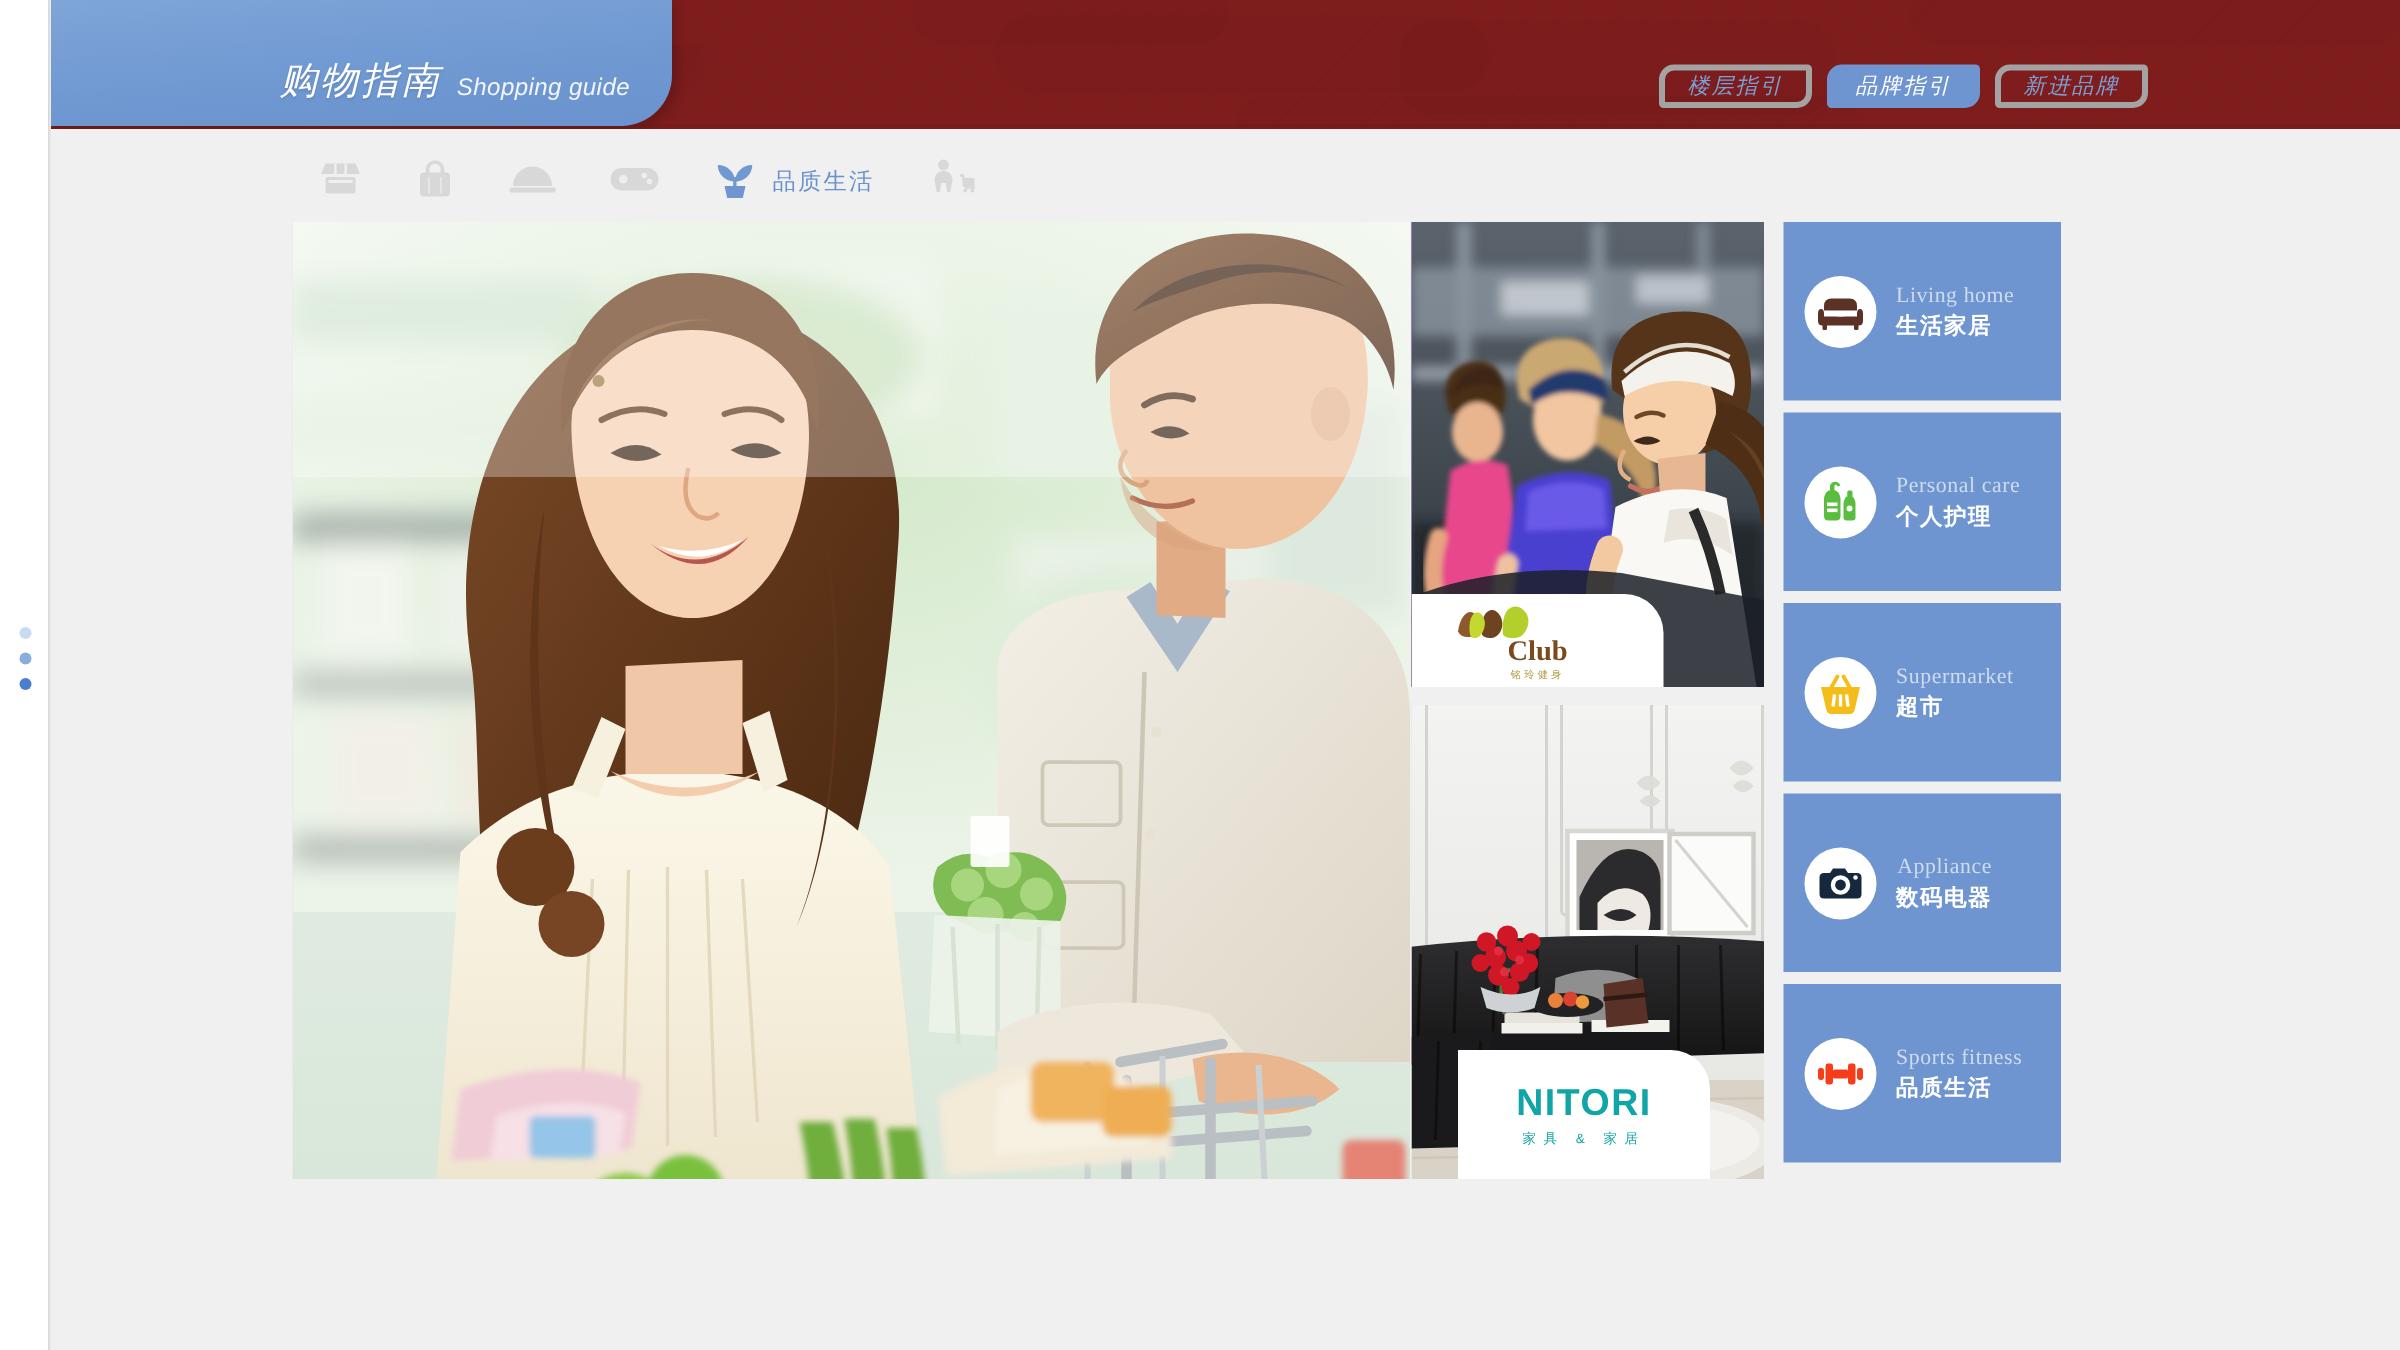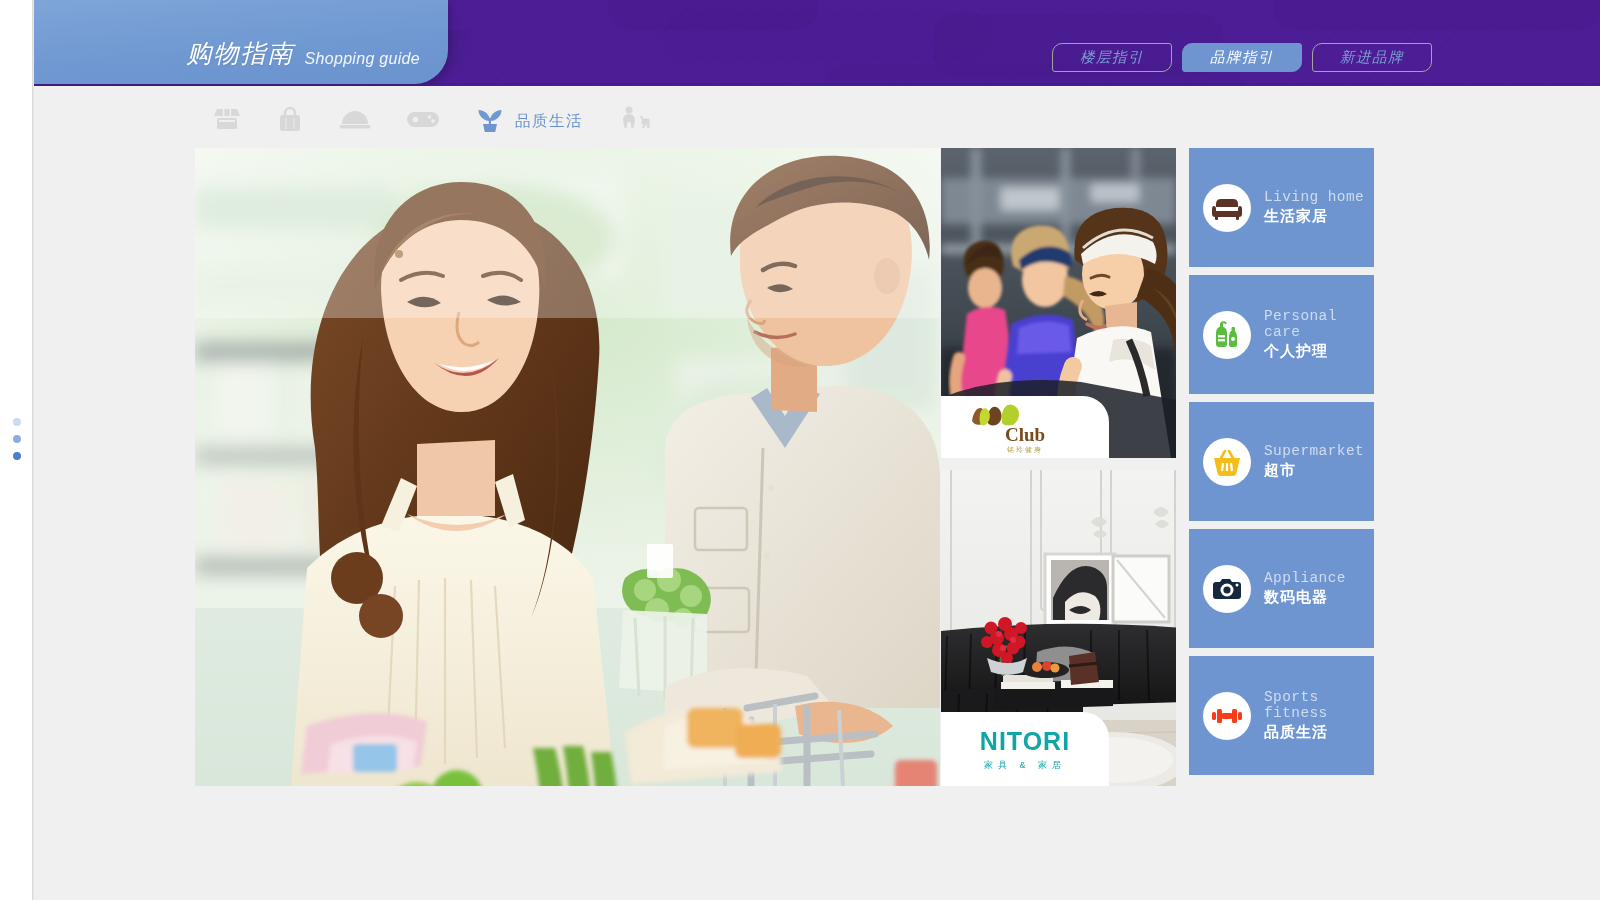--- a/index.html
+++ b/index.html
@@ -35,21 +35,21 @@
   
   .stage {
     position: absolute; left: 33px; top: 0; width: 1567px; height: 900px;
     background: #f0f0f0;
     overflow: hidden;
   }
 
   
   .header {
     position: absolute; left: 0; top: 0; width: 1567px; height: 86px;
-    background: #4c1d95;
+    background: #7f1d1d;
     overflow: hidden;
   }
   .header-stripes {
     position: absolute; inset: 0;
     background-image: repeating-linear-gradient(
       -45deg,
       rgba(0,0,0,0.028) 0px, rgba(0,0,0,0.028) 1px,
       rgba(0,0,0,0) 1px, rgba(0,0,0,0) 14px);
   }
   .hdr-shape {
@@ -100,25 +100,25 @@
     padding-bottom: 2px; letter-spacing: .3px;
   }
 
   
   .top-tabs {
     position: absolute; right: 168px; top: 43px;
     display: flex; gap: 10px; z-index: 6;
   }
   .tab {
     position: relative;
-    height: 29px; min-width: 86px; padding: 0 27px;
+    height: 29px; min-width: 86px; padding: 0 15px;
     display: flex; align-items: center; justify-content: center;
     font-size: 14.5px; letter-spacing: 1.5px;
     color: #7b9fd4; font-style: italic;
-    border: 1px solid #a3a3a3;
+    border: 4px solid #a3a3a3;
     border-radius: 10px 3px 10px 3px;
     background: transparent;
     cursor: pointer;
     white-space: nowrap;
   }
   .tab.active {
     background: #6e95d0; color: #ffffff; border-color: #6e95d0;
   }
 
   
@@ -172,37 +172,38 @@
   }
   .card-icon {
     width: 48px; height: 48px; border-radius: 50%;
     background: #ffffff;
     display: flex; align-items: center; justify-content: center;
     flex: 0 0 48px;
   }
   .card-txt { display: flex; flex-direction: column; gap: 2px; }
   .card-en {
     font-size: 14.5px; color: #cfdcf0; letter-spacing: .4px;
-    font-family: Liberation Mono, monospace;
+    font-family: Liberation Serif, serif;
+    text-align: right;
   }
   .card-cn {
     font-size: 15px; color: #ffffff; font-weight: bold; letter-spacing: 1px; font-family: Liberation Mono, monospace;
   }
 
   
   .logo-plate {
     position: absolute; left: 0; bottom: 0;
     width: 168px; height: 62px;
     background: #ffffff;
     border-top-right-radius: 26px;
     display: flex; flex-direction: column;
     align-items: center; justify-content: center;
     gap: 1px;
   }
-  .logo-nitori-wrap { height: 74px; }
+  .logo-nitori-wrap { height: 86px; margin-left: 31px; }
 </style>
 </head>
 <body>
 
 <div id="root">
 
   <div class="left-gutter"></div>
   <div class="gutter-edge"></div>
   <div class="pager-dots">
     <div class="pager-dot d1"></div>

